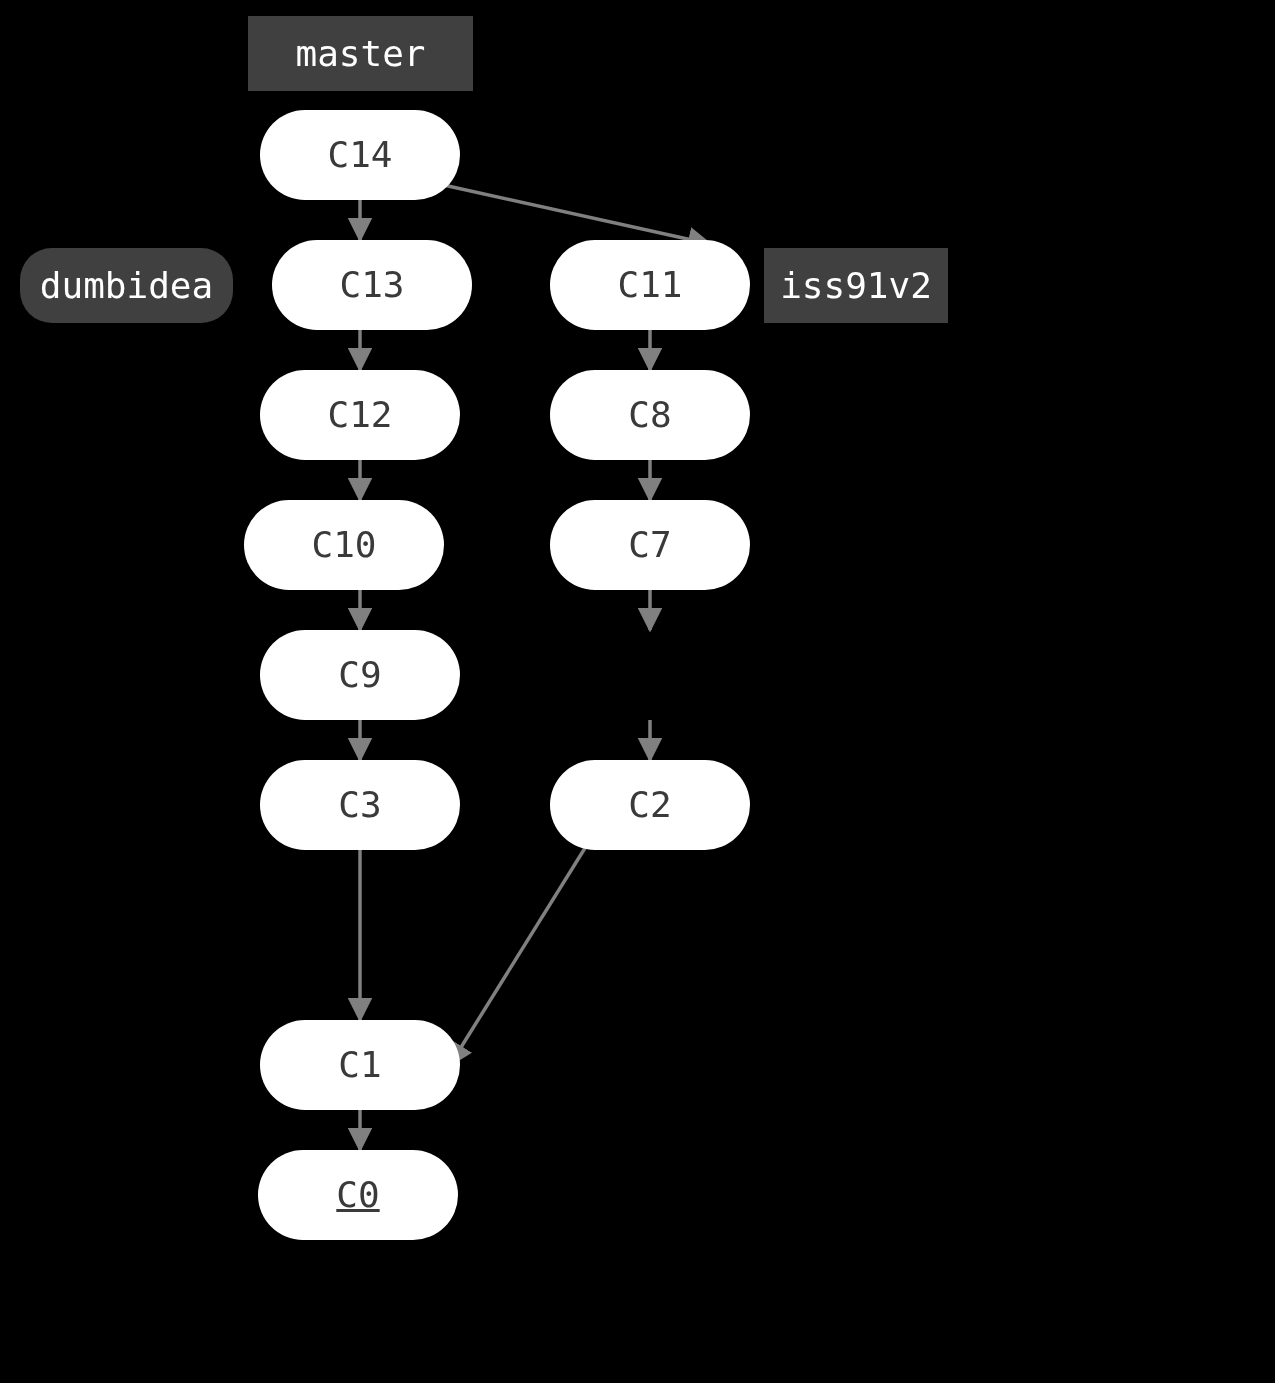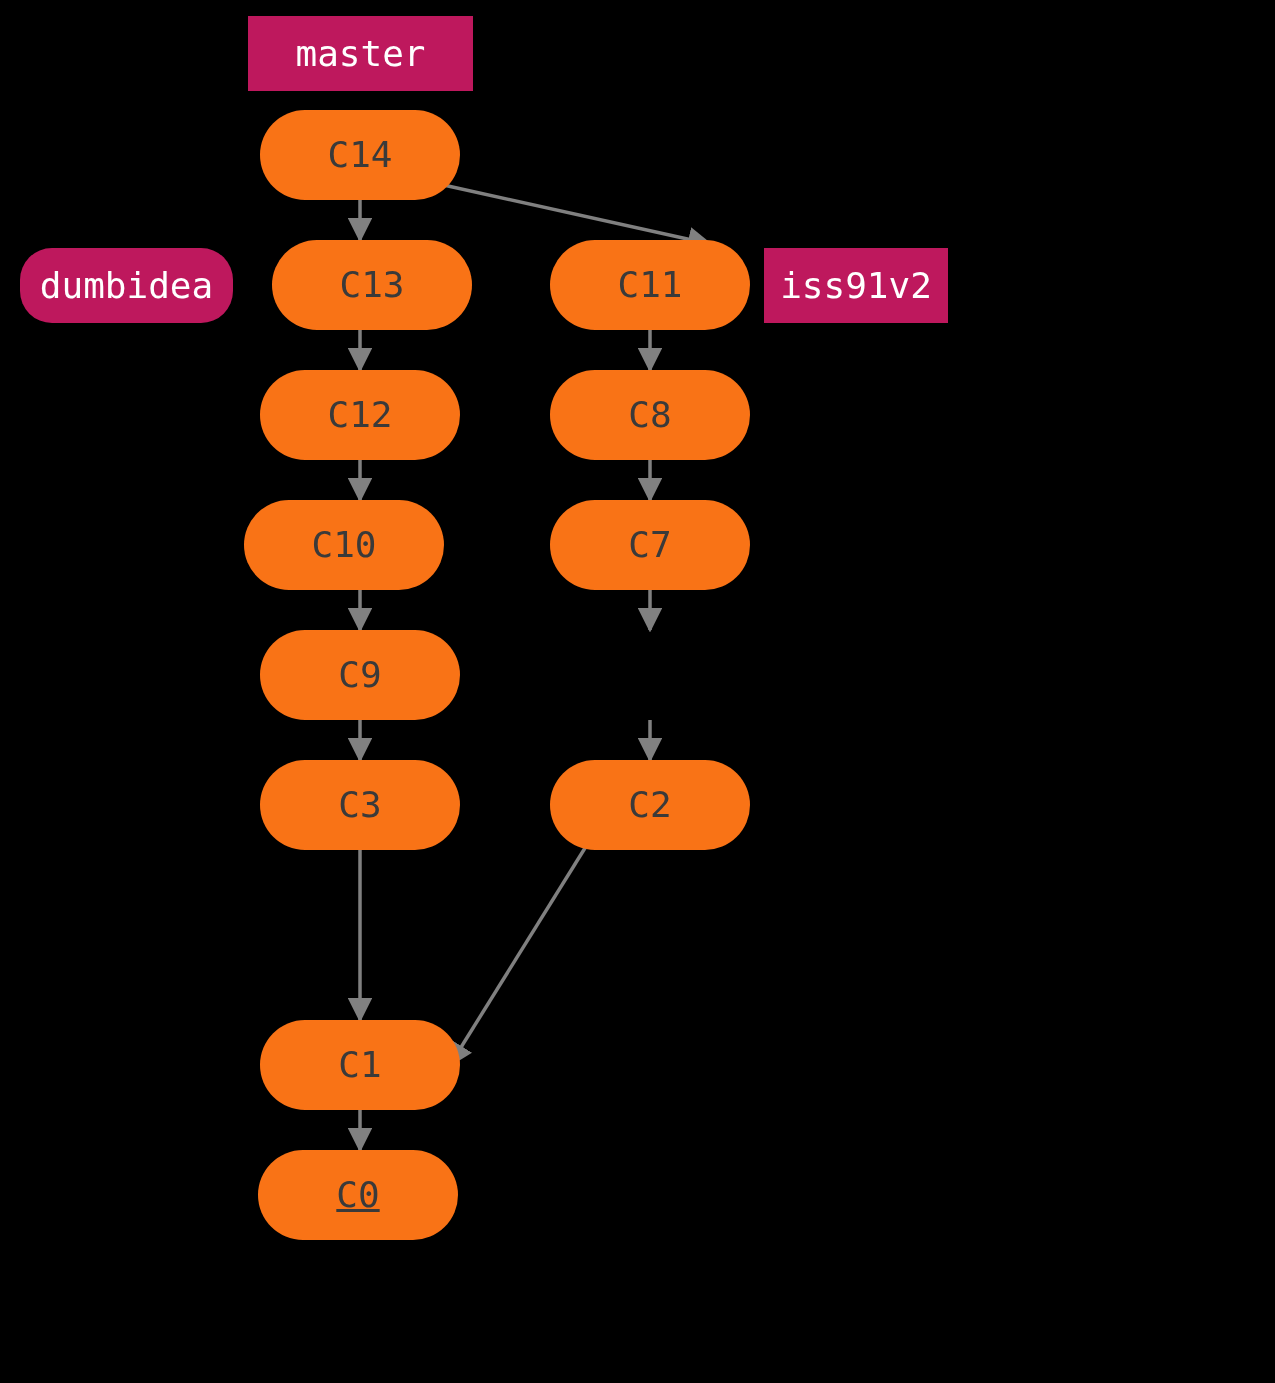--- a/index.html
+++ b/index.html
@@ -25,27 +25,27 @@
     box-sizing: border-box;
     display: flex;
     align-items: center;
     justify-content: center;
     font-size: 36px;
     line-height: 1;
   }
   .commit {
     width: 200px;
     height: 90px;
-    background: #f97316;
+    background: #ffffff;
     color: #3A3A3A;
     border-radius: 45px;
   }
   .branch {
     height: 75px;
-    background: #be185d;
+    background: #404040;
     color: #FFFFFF;
     padding: 0 28px;
   }
 </style>
 </head>
 <body>
 
 <div class="canvas">
 
   <svg class="edges">

